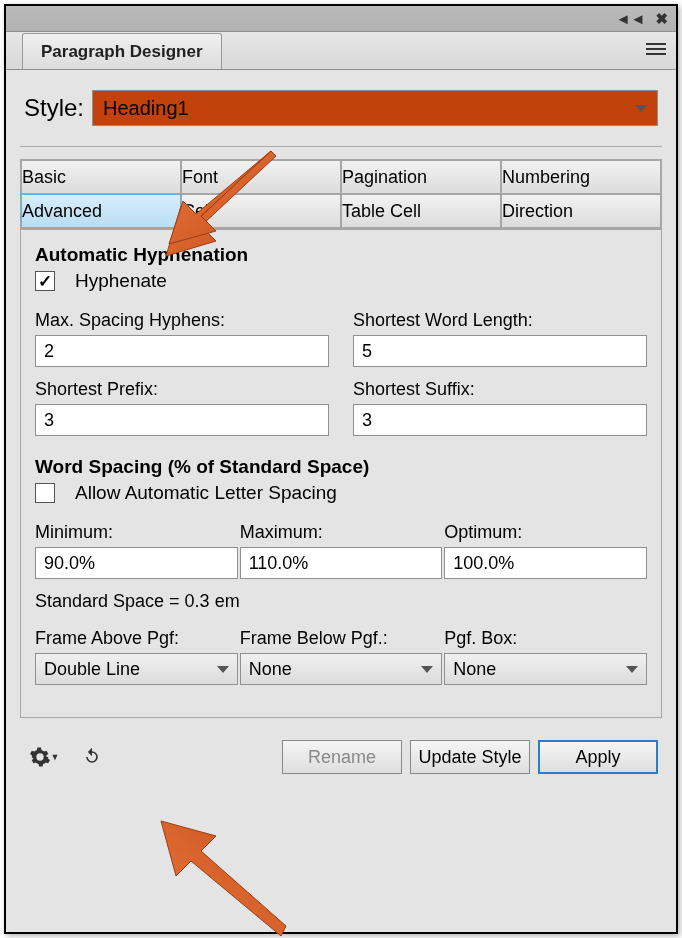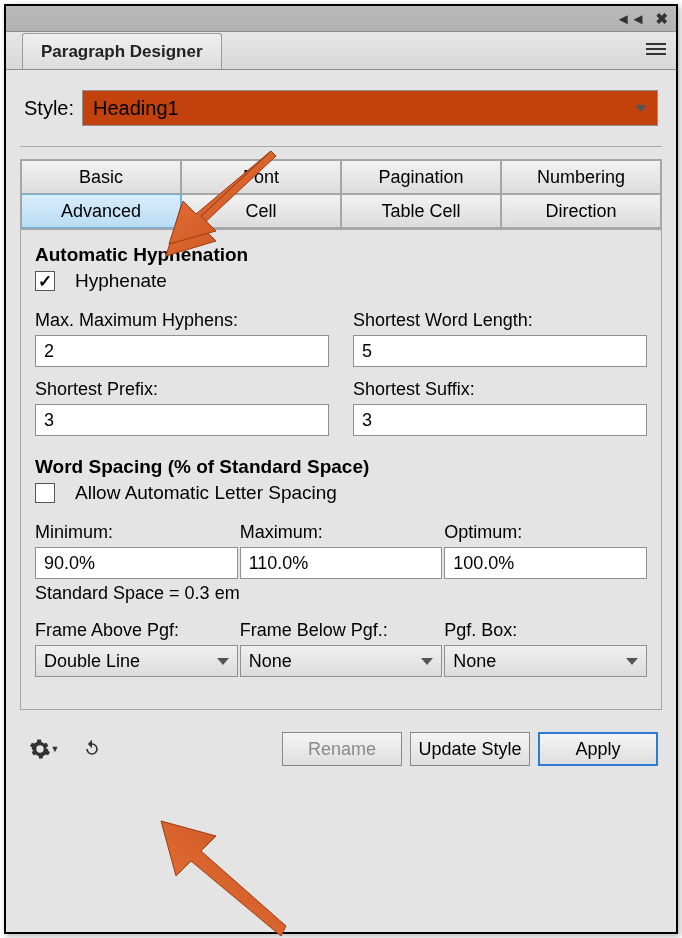--- a/index.html
+++ b/index.html
@@ -6,34 +6,34 @@
 body { background: #fff; padding: 4px; }
 .outer-border { border: 2px solid #000; width: 674px; height: 930px; background: #b6b6b6; position: relative; box-shadow: 2px 2px 6px rgba(0,0,0,0.3); }
 .title-strip { height: 26px; background: linear-gradient(to bottom, #bababa, #b2b2b2); border-bottom: 1px solid #8e8e8e; display: flex; align-items: center; justify-content: flex-end; padding-right: 8px; gap: 10px; }
 .title-strip .collapse-icon, .title-strip .close-icon { font-size: 15px; color: #333; cursor: pointer; font-weight: bold; }
 .tab-bar { height: 38px; background: linear-gradient(to bottom, #e6e6e6 0%, #d8d8d8 100%); display: flex; align-items: flex-end; padding-left: 16px; border-bottom: 1px solid #8e8e8e; position: relative; }
 .panel-tab { height: 36px; padding: 0 18px; background: linear-gradient(to bottom, #f0f0f0, #dcdcdc); border: 1px solid #9a9a9a; border-bottom: none; border-radius: 3px 3px 0 0; display: flex; align-items: center; font-size: 17px; font-weight: bold; color: #222; }
 .menu-btn { position: absolute; right: 10px; top: 8px; cursor: pointer; }
 .menu-btn span { display: block; width: 20px; height: 2px; background: #333; margin: 3px 0; }
 .panel-body { background: #e4e4e4; padding: 14px 14px 10px 14px; height: calc(100% - 64px); }
 .style-row { display: flex; align-items: center; gap: 8px; margin-bottom: 20px; padding: 6px 4px 0 4px;}
-.style-label { font-size: 20px; color: #000; }
+.style-label { font-size: 24px; color: #000; }
 .style-select { flex: 1; height: 36px; border: 1px solid #8f8f8f; background: #c2410c; display: flex; align-items: center; justify-content: space-between; padding: 0 10px; font-size: 20px; }
 .chev { width:0; height:0; border-left:6px solid transparent; border-right:6px solid transparent; border-top:7px solid #555; }
 .divider { height: 1px; background: #bcbcbc; border-top: 1px solid #a8a8a8; margin: 6px 0 12px; }
 .cat-grid { display: grid; grid-template-columns: repeat(4, 1fr); gap: 0; border: 1px solid #a6a6a6; }
-.cat-btn { height: 34px; border: 1px solid #a6a6a6; display: flex; align-items: center; justify-content: center; font-size: 18px; background: linear-gradient(to bottom, #f2f2f2, #dcdcdc); cursor: pointer; }
+.cat-btn { height: 34px; border: 1px solid #a6a6a6; display: flex; align-items: center; font-size: 18px; background: linear-gradient(to bottom, #f2f2f2, #dcdcdc); cursor: pointer; }
 .cat-btn.active { background: linear-gradient(to bottom, #d8eefd, #b9dcf2); border: 1px solid #6ab0e0; }
-.form-panel { border: 1px solid #a6a6a6; margin-top: 0; padding: 14px 14px 28px 14px; background: #e4e4e4; }
+.form-panel { border: 1px solid #a6a6a6; margin-top: 0; padding: 14px 14px 20px 14px; background: #e4e4e4; }
 .section-title { font-size: 19px; font-weight: bold; margin-bottom: 4px; }
 .check-row { display: flex; align-items: center; gap: 20px; margin-bottom: 18px; font-size: 19px; }
 .chk { width: 20px; height: 20px; border: 1.5px solid #555; background: #fff; display: flex; align-items: center; justify-content: center; }
 .chk.checked::after { content: "✓"; font-size: 17px; line-height: 1; color:#000; font-weight: bold;}
 .grid2 { display: grid; grid-template-columns: 1fr 1fr; gap: 12px 24px; margin-bottom: 20px; }
-.grid3 { display: grid; grid-template-columns: 1fr 1fr 1fr; gap: 10px 2px; margin-bottom: 4px; }
+.grid3 { display: grid; grid-template-columns: 1fr 1fr 1fr; gap: 10px 2px; margin-bottom: 12px; }
 .fld-label { font-size: 18px; margin-bottom: 4px; display: block; }
 .txt-input { width: 100%; height: 32px; border: 1px solid #909090; background: #fff; font-size: 18px; padding: 0 8px; }
 .dd-input { width: 100%; height: 32px; border: 1px solid #909090; background: linear-gradient(to bottom,#f0f0f0,#dcdcdc); display:flex; align-items:center; justify-content:space-between; padding: 0 8px; font-size: 18px; }
 .std-space { font-size: 18px; margin: 4px 0 16px; }
 .bottom-bar { display: flex; align-items: center; gap: 8px; margin-top: 22px; padding: 0 4px;}
 .icon-btn { width: 40px; height: 28px; display:flex; align-items:center; justify-content:center; cursor:pointer; }
 .spacer { flex: 1; }
 .act-btn { height: 34px; min-width: 120px; border: 1px solid #888; background: linear-gradient(to bottom,#f5f5f5,#dedede); font-size: 18px; cursor:pointer; display:flex; align-items:center; justify-content:center; }
 .act-btn.disabled { color: #8a8a8a; }
 .act-btn.primary { border: 2px solid #2a7cd0; }
@@ -103,21 +103,21 @@
     <div class="form-panel">
 
       <div class="section-title">Automatic Hyphenation</div>
       <div class="check-row">
         <div class="chk checked"></div>
         <span>Hyphenate</span>
       </div>
 
       <div class="grid2">
         <div>
-          <span class="fld-label">Max. Maximum Hyphens:</span>
+          <span class="fld-label">Max. Spacing Hyphens:</span>
           <input class="txt-input" value="2" style="">
         </div>
         <div>
           <span class="fld-label">Shortest Word Length:</span>
           <input class="txt-input" value="5" style="">
         </div>
         <div>
           <span class="fld-label">Shortest Prefix:</span>
           <input class="txt-input" value="3" style="">
         </div>

